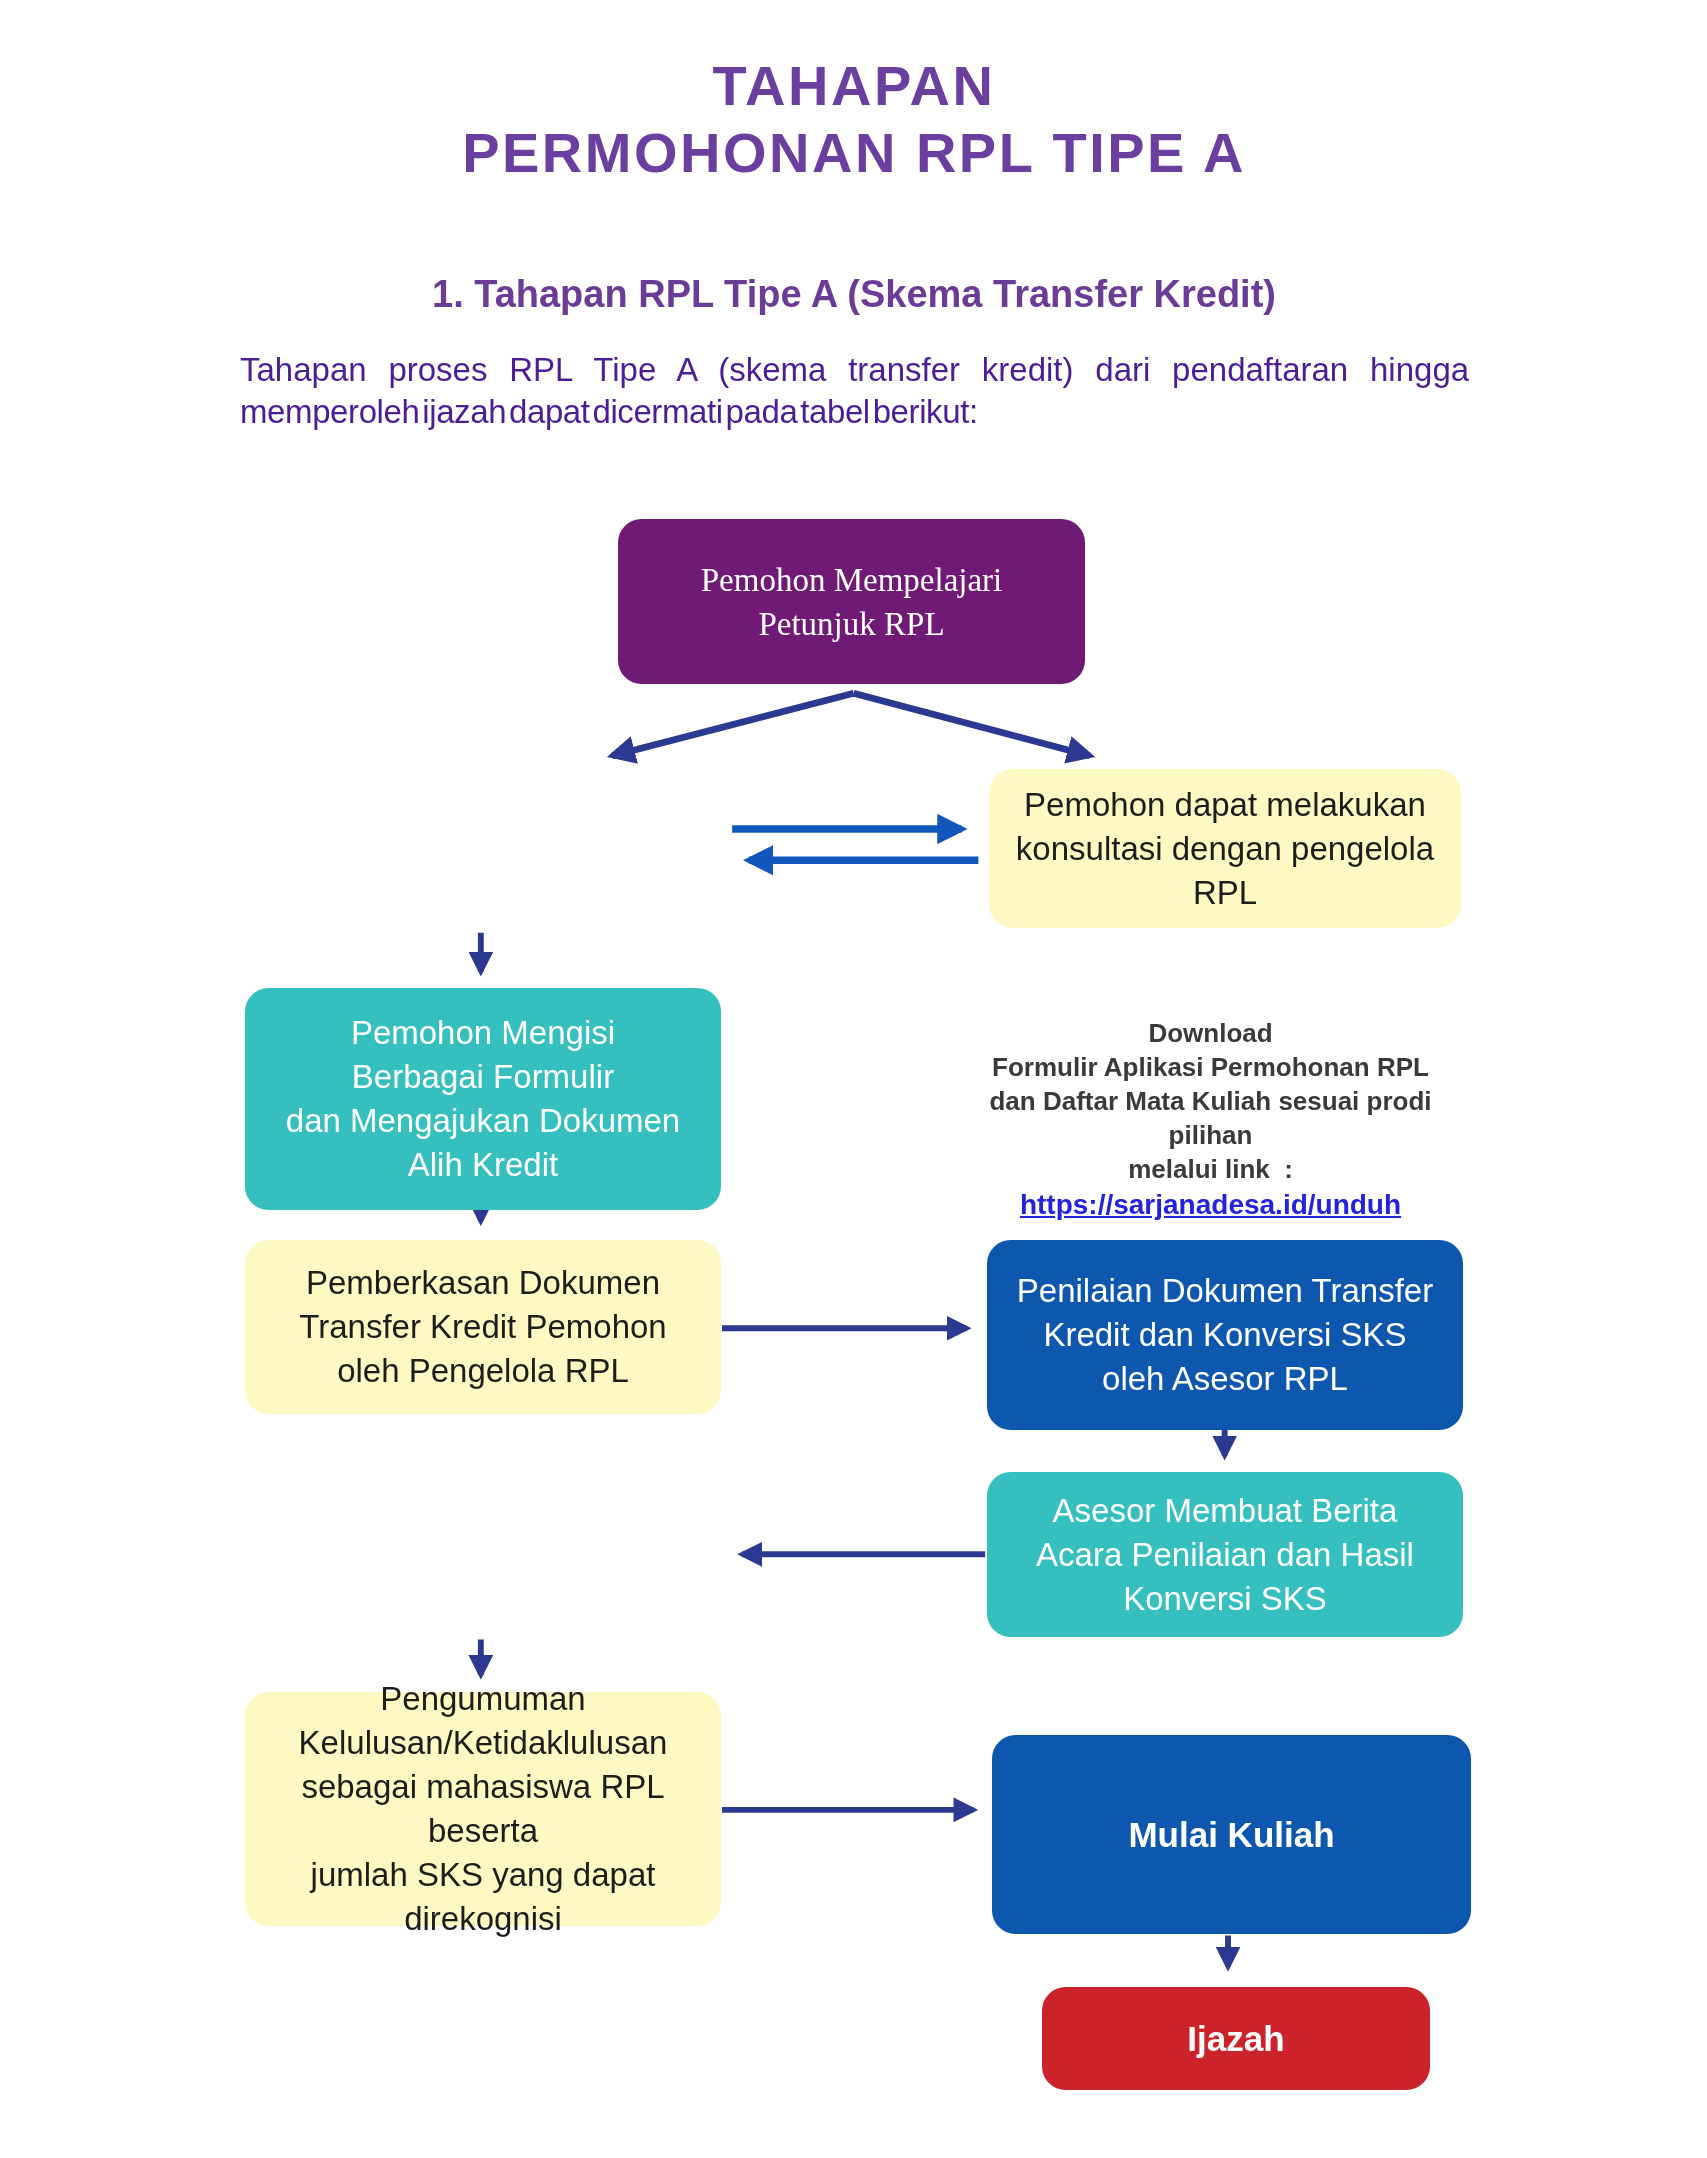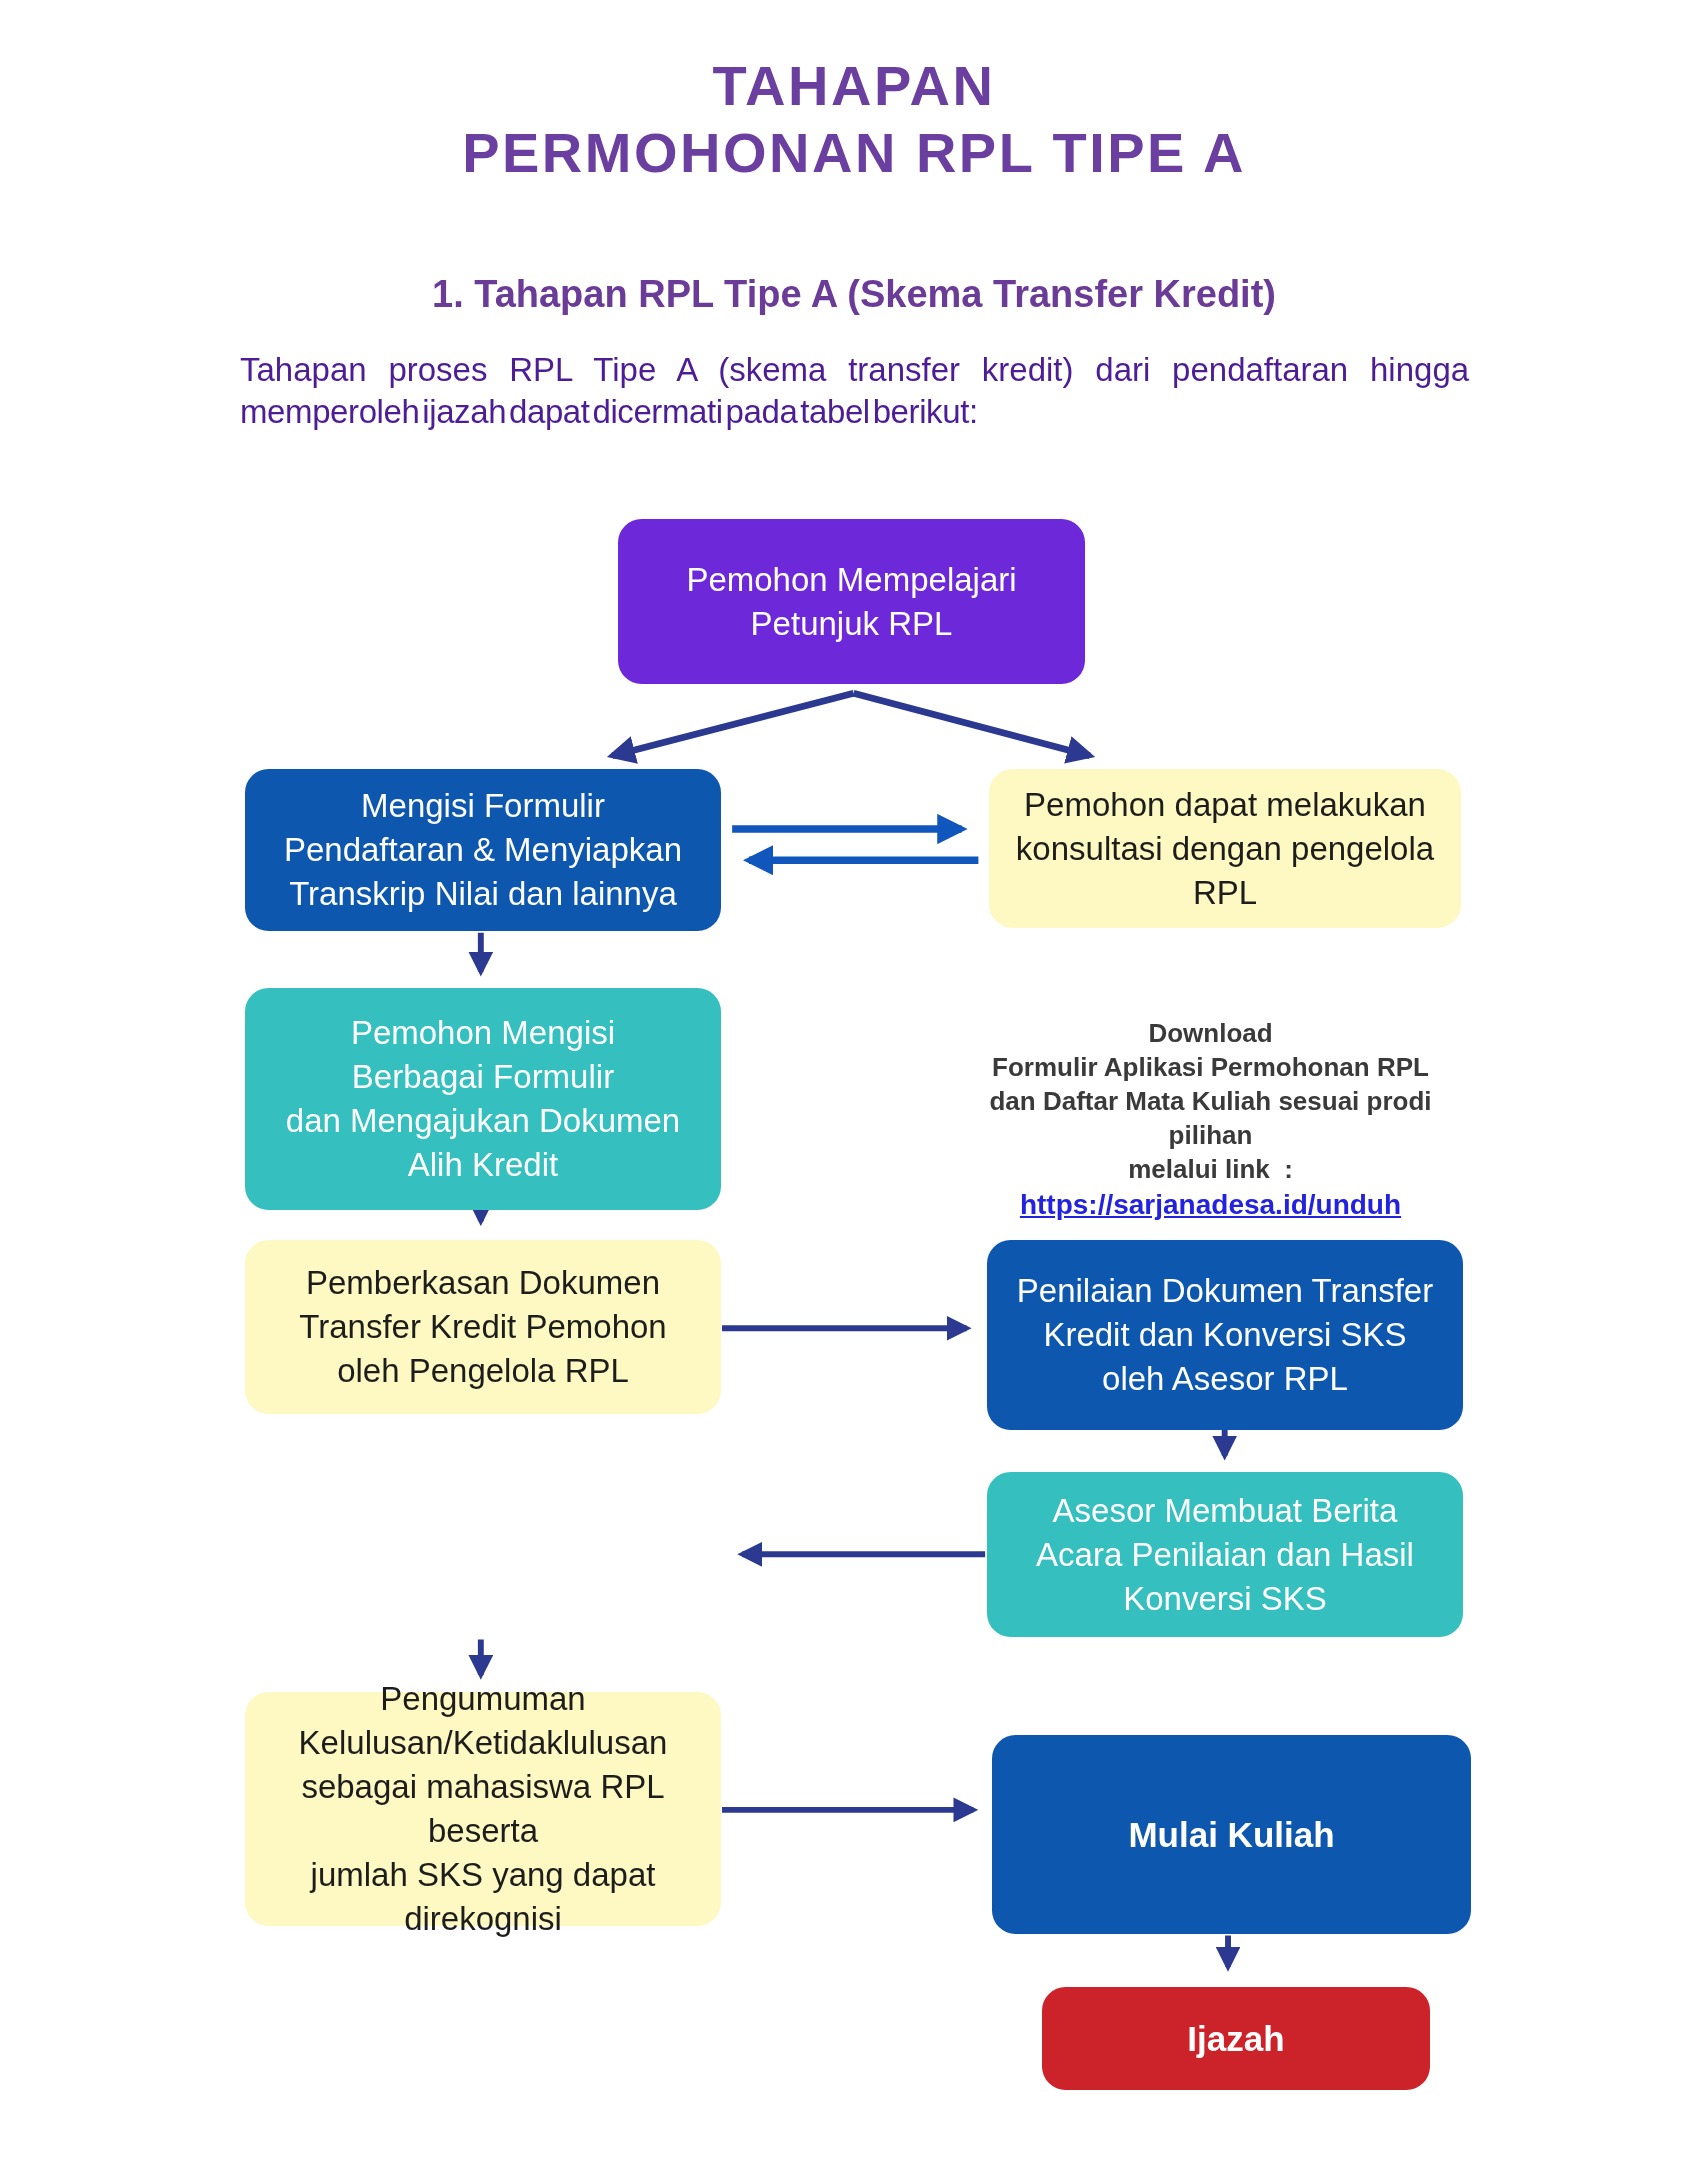--- a/index.html
+++ b/index.html
@@ -29,21 +29,21 @@
   .intro .l2{display:block;white-space:nowrap;word-spacing:-5.9px;letter-spacing:-0.4px;}
 
   
   .node{
     position:absolute;border-radius:23.6px;
     display:flex;align-items:center;justify-content:center;
     text-align:center;white-space:pre-line;
     font-size:33px;line-height:44px;color:#ffffff;
     padding:5px 11.8px;box-sizing:border-box;
   }
-  .navy{background:#6d28d9;}
+  .navy{background:#701a75;font-family:Liberation Serif, serif;}
   .blue{background:#0E57AE;}
   .teal{background:#35BFBF;}
   .yellow{background:#fef9c3;color:#1D1D1B;}
   .red{background:#CB2329;}
   .bold{font-weight:bold;}
 
   .n-study       {left:618px; top:519px; width:467px; height:165px;}
   .n-fill-form   {left:245px; top:769px; width:476px; height:162px;}
   .n-consult     {left:989px;top:769px; width:472px; height:159px;}
   .n-submit-docs {left:245px; top:988px;width:476px; height:222px;}
@@ -116,23 +116,20 @@
     <line x1="570" y1="1944" x2="570" y2="1986" stroke="#2B3990" stroke-width="7" marker-end="url(#mnavy)"></line>
 
     <line x1="856" y1="2146" x2="1154" y2="2146" stroke="#2B3990" stroke-width="7" marker-end="url(#mnavy)"></line>
 
     <line x1="1456" y1="2295" x2="1456" y2="2332" stroke="#2B3990" stroke-width="7" marker-end="url(#mnavy)"></line>
   </svg>
 
   <div class="node navy n-study">Pemohon Mempelajari
 Petunjuk RPL</div>
 
-  <div class="node blue n-fill-form">Mengisi Formulir
-Pendaftaran &amp; Menyiapkan
-Transkrip Nilai dan lainnya</div>
 
   <div class="node yellow n-consult">Pemohon dapat melakukan
 konsultasi dengan pengelola
 RPL</div>
 
   <div class="node teal n-submit-docs">Pemohon Mengisi
 Berbagai Formulir
 dan Mengajukan Dokumen
 Alih Kredit</div>
 

